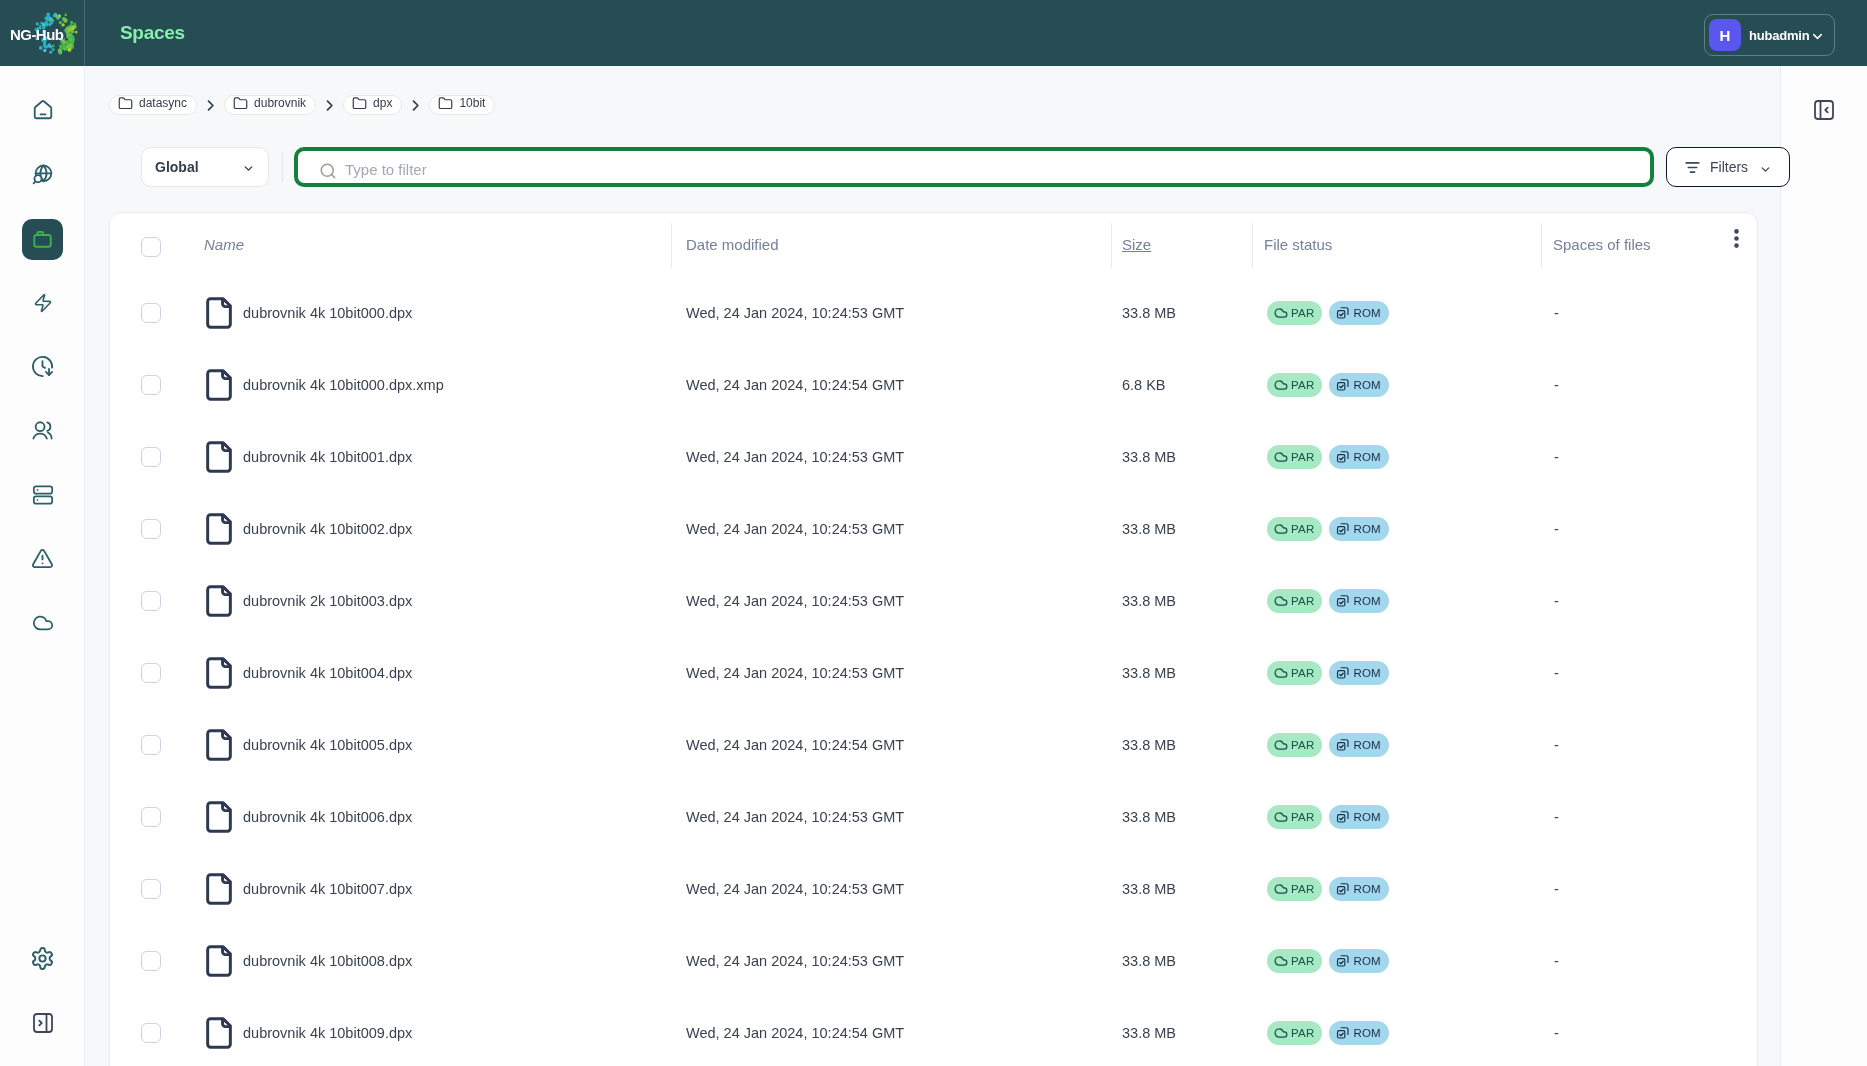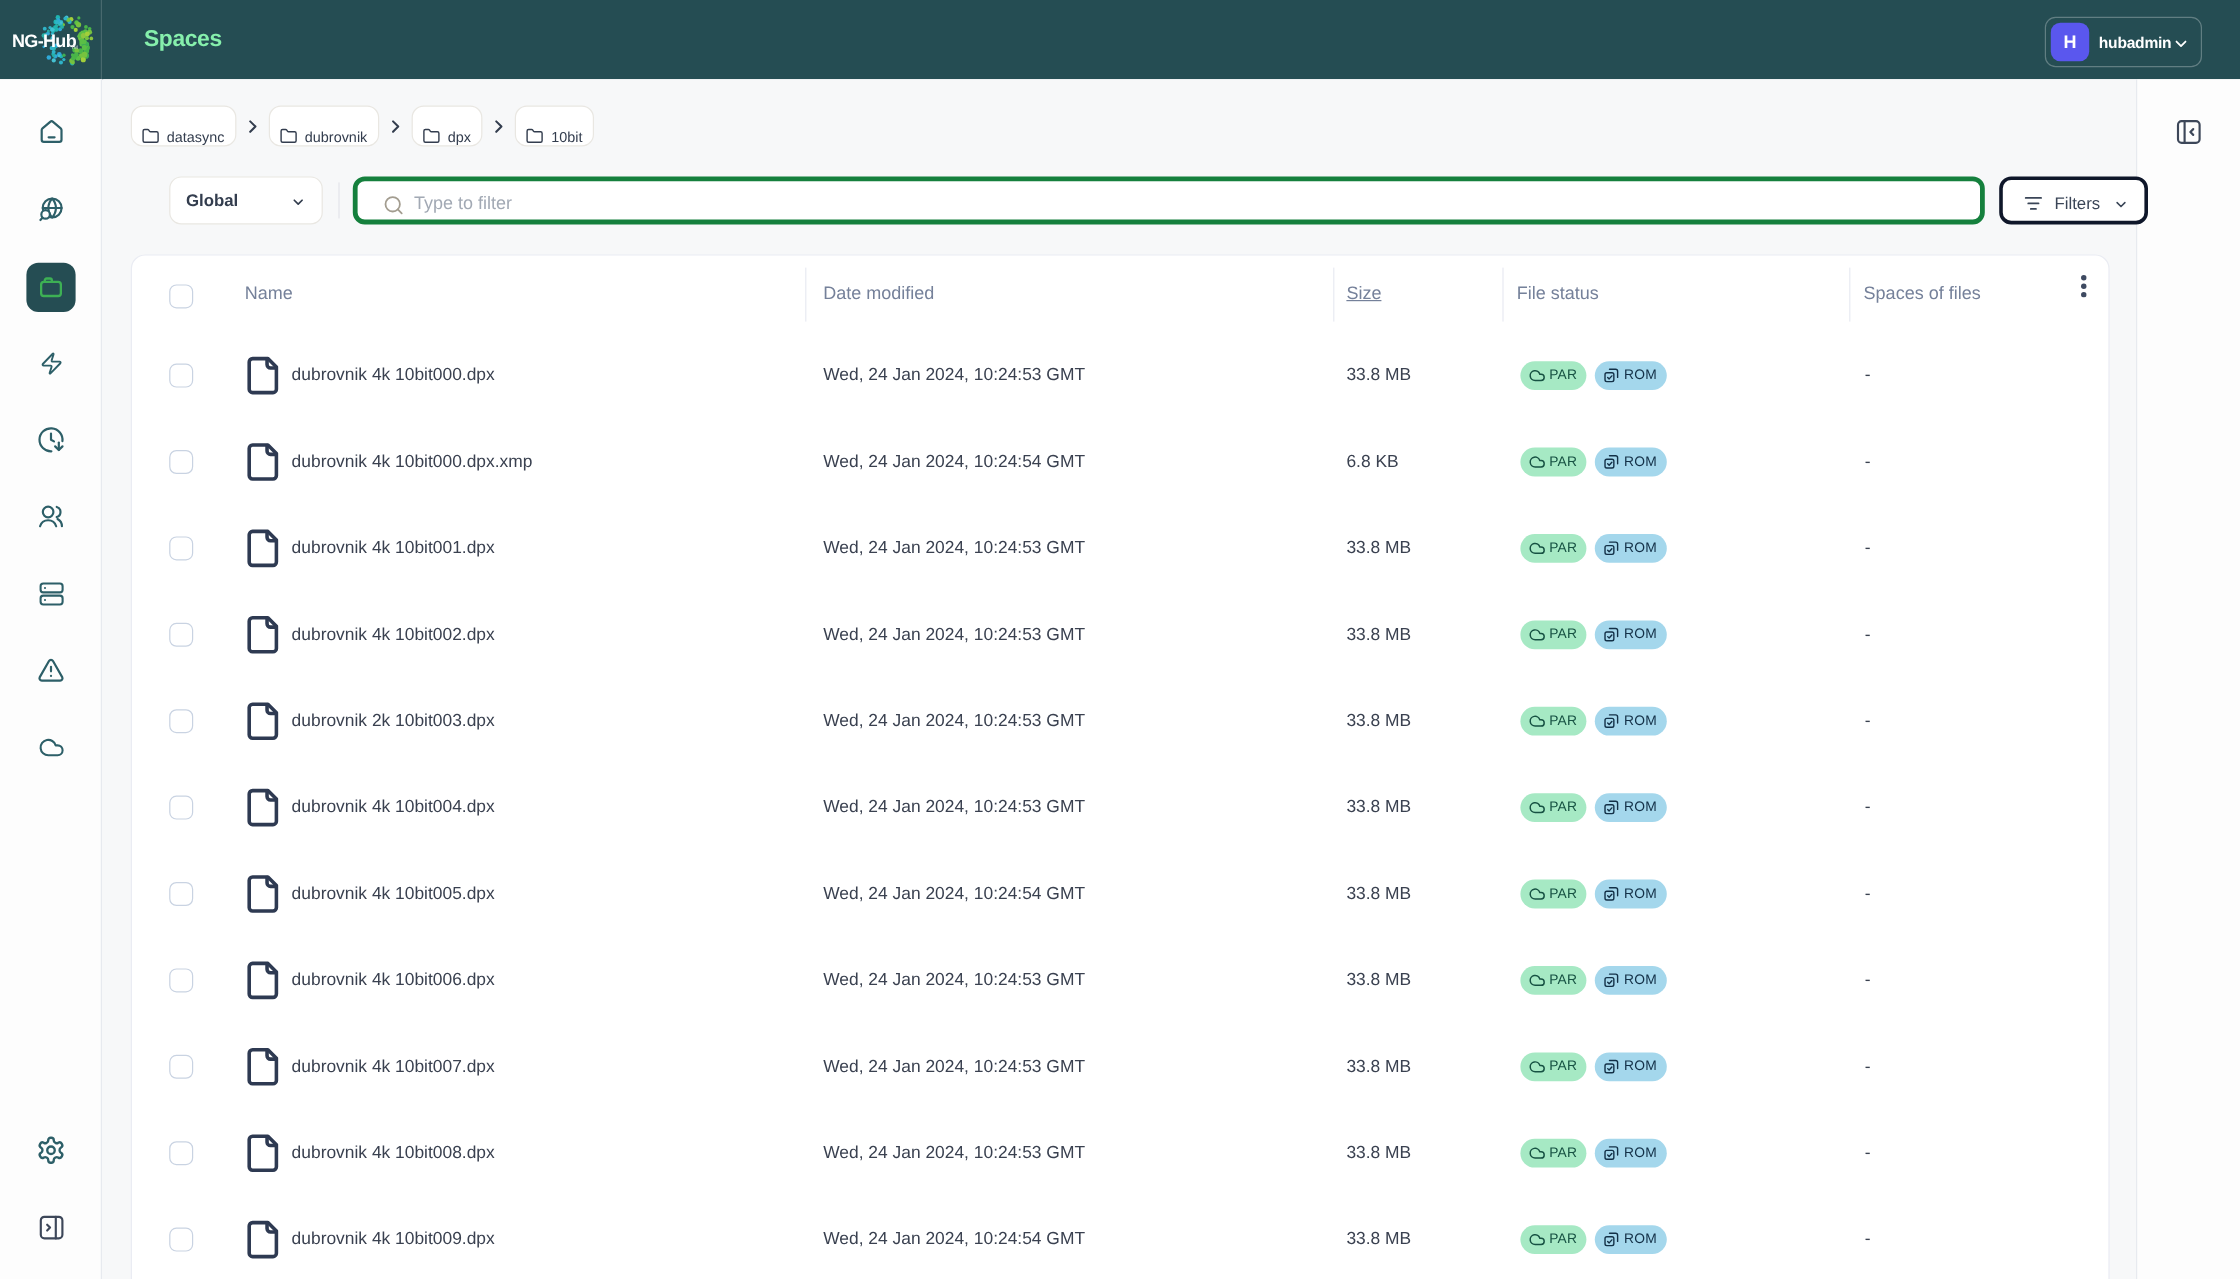--- a/index.html
+++ b/index.html
@@ -15,41 +15,41 @@
   .sidebar { position:absolute; left:0; top:66px; width:85px; height:1000px; background:#fdfdfd; border-right:1px solid #e7eaef; }
   .sicon { position:absolute; left:0; width:85px; display:flex; justify-content:center; color:#2d5f68; }
   .activetile { position:absolute; left:22px; top:153px; width:41px; height:41px; background:#254d53; border-radius:10px; display:flex; align-items:center; justify-content:center; color:#3db054; }
 
   .rail { position:absolute; right:0; top:66px; width:87px; height:1000px; background:#fdfdfd; border-left:1px solid #e7eaef; }
   .railicon { position:absolute; right:31px; top:32px; color:#3d4759; }
 
   .main { position:absolute; left:86px; top:66px; width:1694px; height:1000px; background:#f7f8f9; }
 
   .crumbs { position:absolute; left:23px; top:22px; height:34px; display:flex; align-items:center; }
-  .crumb { height:34px; background:#fff; border:1px solid #e9e7e2; border-radius:10px; display:flex; align-items:flex-end; padding:0 9px 0 8px; color:#333d4e; font-size:12px; }
+  .crumb { height:20px; background:#fff; border:1px solid #e9e7e2; border-radius:10px; display:flex; align-items:flex-start; padding:0 9px 0 8px; color:#333d4e; font-size:12px; }
   .crumb svg { margin-right:6px; }
   .crumbsep { margin:0 4px; color:#333d4e; display:flex; }
 
   .filterrow { position:absolute; left:23px; top:81px; height:40px; width:1650px;margin-left:32px; }
   .globalsel { position:absolute; left:0; top:0; width:128px; height:40px; background:#fff; border:1px solid #e9e7e2; border-radius:10px; }
   .globalsel .gtext { position:absolute; left:13px; top:0; height:38px; line-height:38px; font-size:14px; font-weight:700; color:#333d4e; }
   .globalsel svg { position:absolute; right:13px; top:14px; }
   .vdivider { position:absolute; left:141px; top:5px; width:1px; height:30px; background:#e3e5e9; }
   .searchbox { position:absolute; left:153px; top:0; width:1360px; height:40px; background:#fff; border:4px solid #15803d; border-radius:10px; }
   .searchbox > svg { position:absolute; left:21px; top:11px; color:#a39d90; }
   .searchbox .ph { position:absolute; left:47px; top:0; height:38px; line-height:38px; font-size:15px; color:#a2a9b4; }
-  .filtersbtn { position:absolute; left:1525px; top:0; width:124px; height:40px; background:#fff; border:3px solid #0f172a; border-radius:10px; color:#3a4557; }
+  .filtersbtn { position:absolute; left:1525px; top:0; width:124px; height:40px; background:#fff; border:1px solid #0f172a; border-radius:10px; color:#3a4557; }
   .filtersbtn > svg { position:absolute; left:17px; top:11px; }
   .filtersbtn .ftext { position:absolute; left:43px; top:0; height:38px; line-height:38px; font-size:14px; font-weight:500; }
   .filtersbtn .fchev { position:absolute; left:92px; top:14px; }
 
   .card { position:absolute; left:23px; top:146px; width:1649px; height:880px; background:#fff; border:1px solid #eaecf3; border-radius:12px; }
   .thead { position:absolute; left:0; top:0; width:100%; height:64px; color:#75819a; font-size:15px; }
   .thead .sep { position:absolute; top:10px; width:1px; height:45px; background:#e8eaf2; }
-  .hname { position:absolute; left:94px; top:0; height:64px; line-height:64px; }
+  .hname { position:absolute; left:94px; top:0; height:64px; line-height:64px;font-style:italic; }
   .hdate { position:absolute; left:576px; top:0; height:64px; line-height:64px; }
   .hsize { position:absolute; left:1012px; top:0; height:64px; line-height:64px;text-decoration:underline; }
   .hstatus { position:absolute; left:1154px; top:0; height:64px; line-height:64px; }
   .hnum { position:absolute; left:1443px; top:0; height:64px; line-height:64px; }
   .kebab { position:absolute; left:1624px; top:16px; }
 
   .cb { position:absolute; left:31px; width:20px; height:20px; border:1.5px solid #c9d3e2; border-radius:6px; background:#fff; }
   .thead .cb { top:24px; }
 
   .row { position:absolute; left:0; width:100%; height:72px; }

